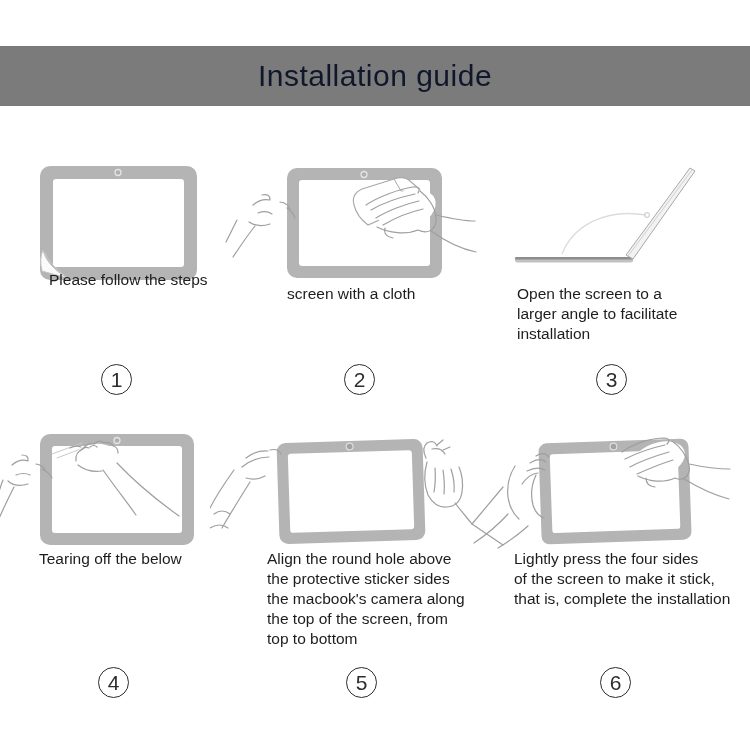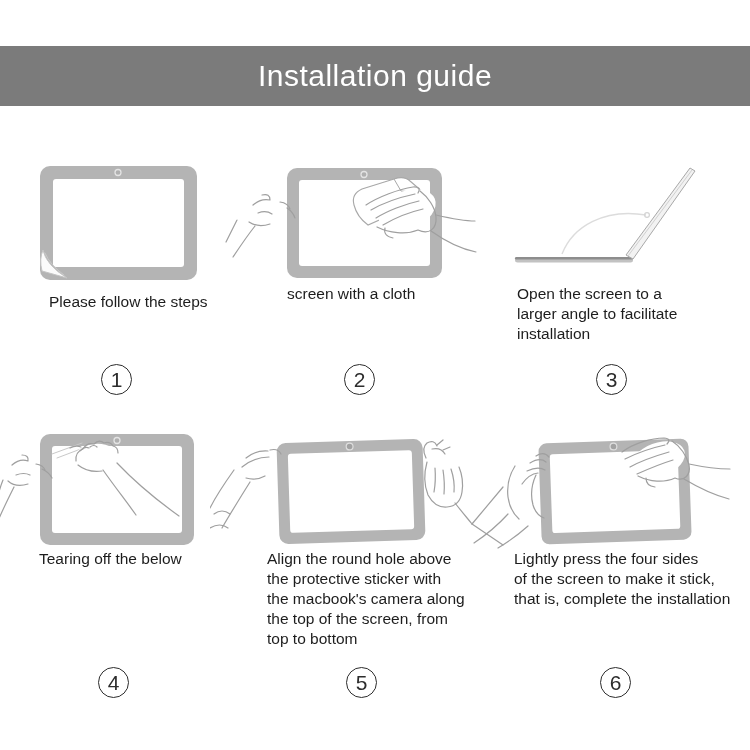--- a/index.html
+++ b/index.html
@@ -1,20 +1,20 @@
 <!DOCTYPE html>
 <html><head>
 <meta charset="utf-8">
 <style>
   html,body{margin:0;padding:0;background:#fff;}
   .canvas{position:relative;width:750px;height:750px;background:#ffffff;overflow:hidden;
           font-family:"Liberation Sans","DejaVu Sans",sans-serif;}
   .header{position:absolute;left:0;top:46px;width:750px;height:60px;background:#7b7b7b;
           display:flex;align-items:center;justify-content:center;}
-  .header .title{color:#ffffff;font-size:30px;letter-spacing:0.5px;}
+  .header .title{color:#0f172a;font-size:30px;letter-spacing:0.5px;}
   .illus{position:absolute;}
   .caption{position:absolute;color:#1d1d1d;font-size:15.5px;line-height:20px;white-space:nowrap;}
   .stepnum{position:absolute;width:31px;height:31px;border:1.6px solid #2d2d2d;border-radius:50%;
            display:flex;align-items:center;justify-content:center;font-size:21px;color:#2d2d2d;
            box-sizing:border-box;background:#fff;}
   svg .ln{fill:none;stroke:#9f9f9f;stroke-width:1.2;stroke-linecap:round;stroke-linejoin:round;}
   svg .lnlight{fill:none;stroke:#c9c9c9;stroke-width:1;stroke-linecap:round;}
 </style>
 </head>
 <body>
@@ -159,37 +159,37 @@
       <path class="ln" d="M60,35 q10,-6 16,-1"></path>
       <path class="ln" d="M57,43 q11,-5 18,-1"></path>
       <path class="ln" d="M52,56 q7,-10 16,-11"></path>
       <path class="ln" d="M45,38 q-9,14 -7,31 q2,14 11,22"></path>
       <path class="ln" d="M66,47 q-7,15 -3,30 q3,10 11,13"></path>
       <path class="ln" d="M38,86 C28,97 16,107 4,115"></path>
       <path class="ln" d="M58,98 C48,107 38,114 28,120"></path>
     </g>
   </svg>
 
-  <div class="caption" style="left:49px;top:292px">
+  <div class="caption" style="left:49px;top:270px">
     <div>Please follow the steps</div>
   </div>
   <div class="caption" style="left:287px;top:284px">
     <div>screen with a cloth</div>
   </div>
   <div class="caption" style="left:517px;top:284px">
     <div>Open the screen to a</div>
     <div>larger angle to facilitate</div>
     <div>installation</div>
   </div>
   <div class="caption" style="left:39px;top:549px">
     <div>Tearing off the below</div>
   </div>
   <div class="caption" style="left:267px;top:549px">
     <div>Align the round hole above</div>
-    <div>the protective sticker with</div>
+    <div>the protective sticker sides</div>
     <div>the macbook's camera along</div>
     <div>the top of the screen, from</div>
     <div>top to bottom</div>
   </div>
   <div class="caption" style="left:514px;top:549px">
     <div>Lightly press the four sides</div>
     <div>of the screen to make it stick,</div>
     <div>that is, complete the installation</div>
   </div>
 

